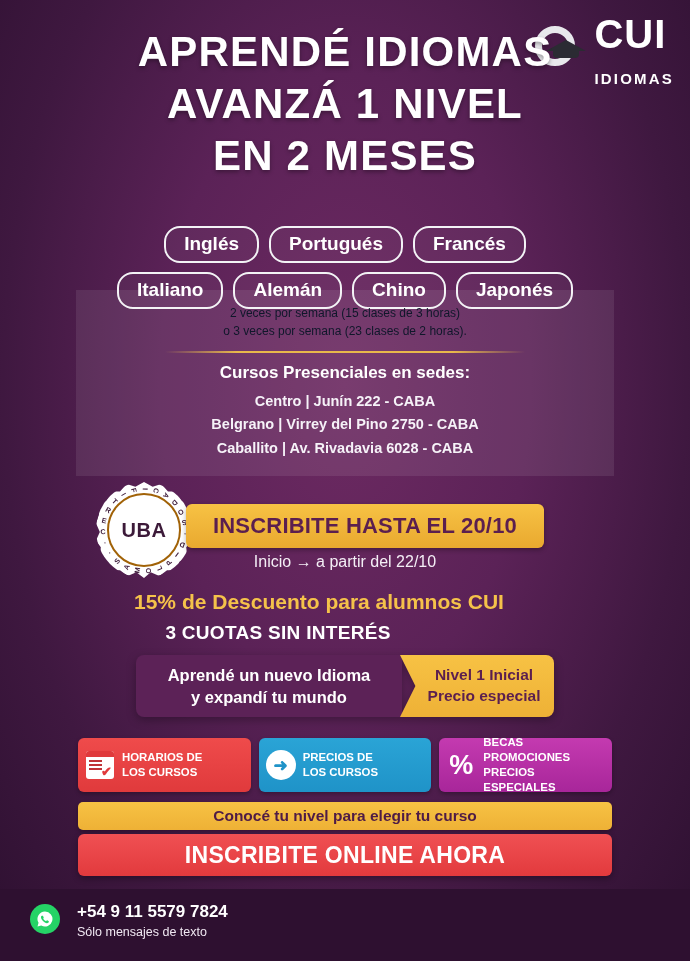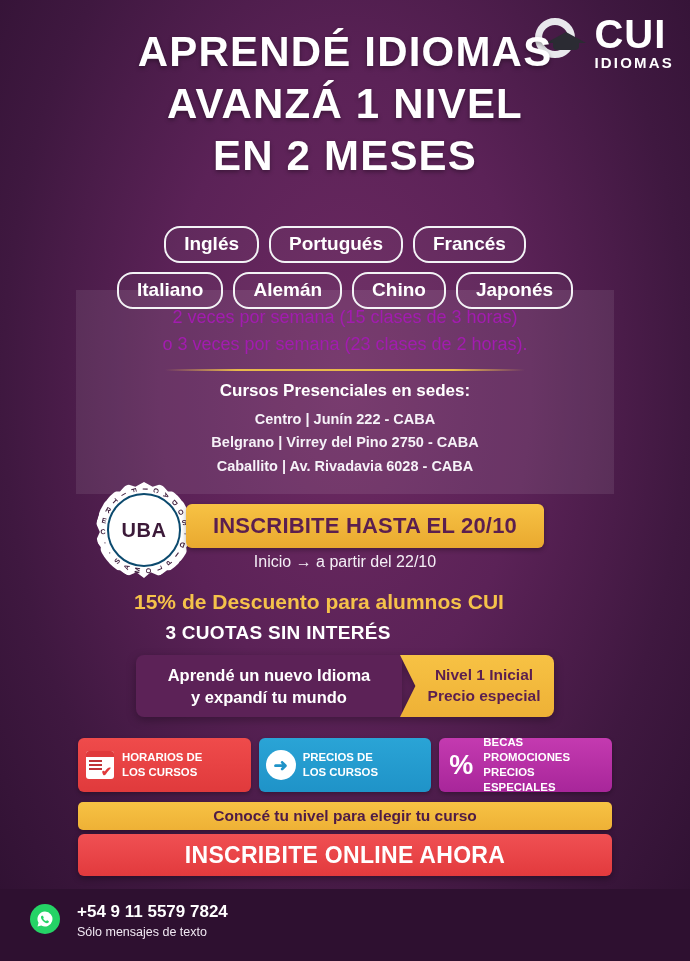--- a/index.html
+++ b/index.html
@@ -41,21 +41,21 @@
     width: 26px; height: 8px; background: #2b2b33;
     border-radius: 0 0 4px 4px;
   }
   .logo-text { line-height: 1; }
   .logo-cui {
     font-size: 40px; font-weight: bold; letter-spacing: 1px;
     color: #fff;
   }
   .logo-sub {
     font-size: 15px; font-weight: bold; letter-spacing: 2.2px;
-    color: #fff; margin-top: 1px;
+    color: #fff; margin-top: 17px;
   }
 
   
   .headline {
     position: absolute; top: 26px; left: 0; width: 690px;
     text-align: center;
   }
   .headline .line {
     font-size: 42px; font-weight: bold; letter-spacing: 1.2px;
     text-transform: uppercase; line-height: 1.24;
@@ -78,21 +78,21 @@
     white-space: nowrap;
   }
 
   
   .info {
     position: absolute; top: 290px; left: 76px;
     width: 538px; padding: 14px 10px 16px;
     background: rgba(255,255,255,.085);
     text-align: center;
   }
-  .info .l1, .info .l2 { font-size: 18px; line-height: 1.5; color: #a21caf; }
+  .info .l1, .info .l2 { font-size: 12px; line-height: 1.5; color: #0f172a; }
   .info .zoom {
     font-size: 19px; font-weight: bold; margin-top: 11px; color: #fff;
   }
   .divider {
     width: 360px; height: 2px; margin: 11px auto 10px;
     background: linear-gradient(to right, rgba(240,190,70,0), #e8b84b 20%, #e8b84b 80%, rgba(240,190,70,0));
   }
   .info .sedes-title { font-size: 17px; font-weight: bold; margin-bottom: 7px; }
   .info .sede { font-size: 14.5px; font-weight: bold; line-height: 1.62; color: #f6f2f8; }
 
@@ -101,21 +101,21 @@
     position: absolute; left: 96px; top: 482px;
     width: 96px; height: 96px;
   }
   .seal-outer {
     position: absolute; inset: 0; border-radius: 50%;
     background: #fff;
     clip-path: polygon(50% 0%, 59% 5%, 68% 2%, 75% 10%, 85% 10%, 89% 19%, 97% 24%, 97% 34%, 100% 43%, 96% 52%, 100% 61%, 94% 68%, 95% 78%, 87% 83%, 84% 92%, 74% 92%, 66% 98%, 57% 94%, 50% 100%, 42% 94%, 33% 98%, 25% 92%, 15% 92%, 11% 83%, 4% 78%, 5% 68%, 0% 61%, 4% 52%, 0% 43%, 3% 34%, 3% 24%, 11% 19%, 15% 10%, 25% 10%, 32% 2%, 41% 5%);
   }
   .seal-inner {
     position: absolute; left: 11px; top: 11px; width: 74px; height: 74px;
-    border-radius: 50%; border: 2px solid #0c4a6e;
+    border-radius: 50%; border: 2px solid #a16207;
     display: flex; align-items: center; justify-content: center;
   }
   .seal-uba {
     font-size: 20px; font-weight: bold; color: #3c1a39; letter-spacing: .5px;
   }
   .seal-ring-text {
     position: absolute; inset: 0;
   }
   .seal-ring-text span {
     position: absolute; left: 50%; top: 50%;

